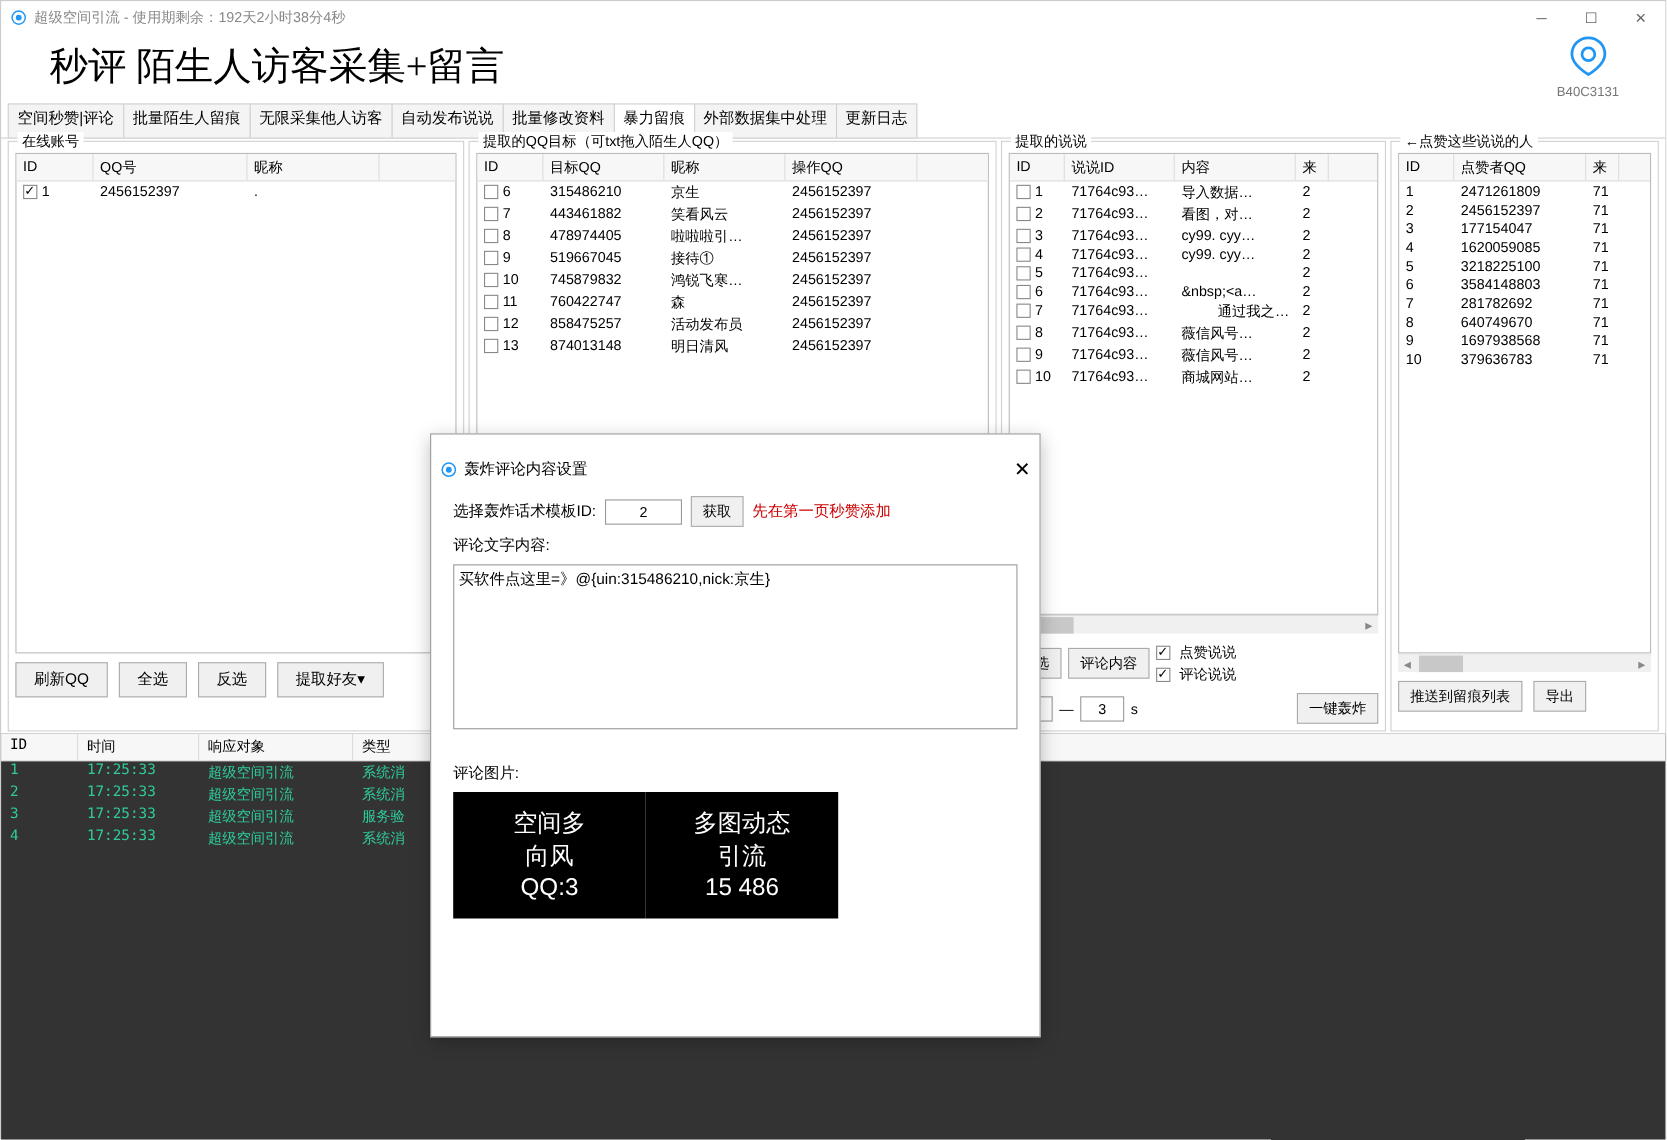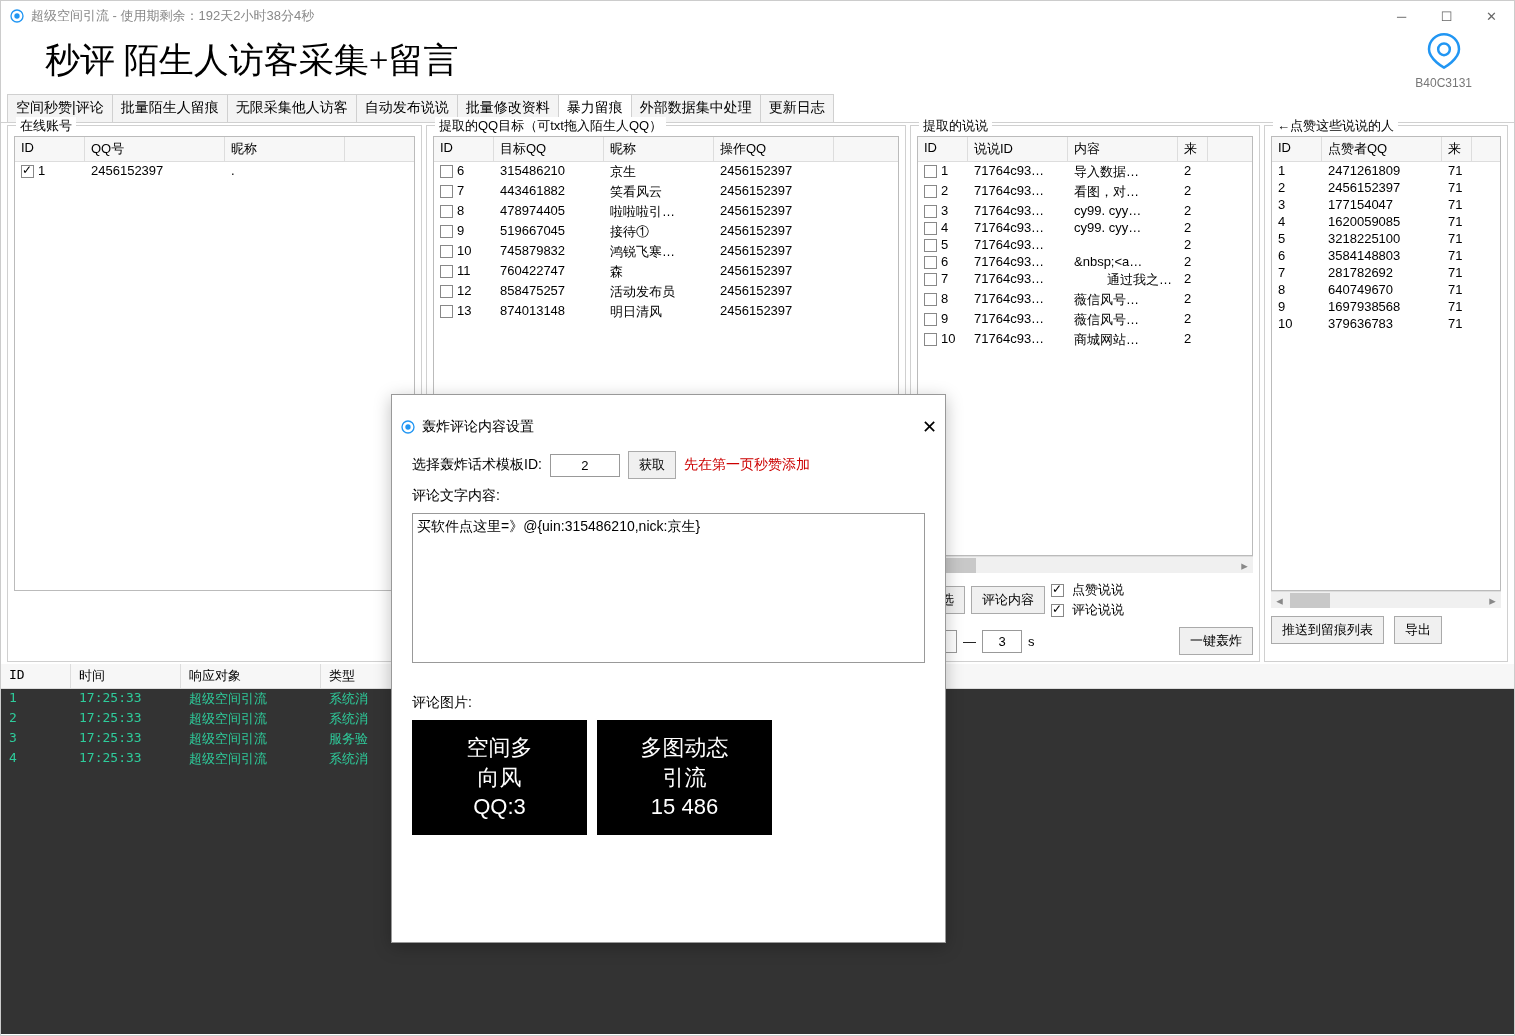--- a/index.html
+++ b/index.html
@@ -10,21 +10,21 @@
 .titlebar .icon svg { width: 16px; height: 16px; }
 .winbtns { position: absolute; right: 0; top: 0; display: flex; }
 .winbtn { width: 45px; height: 30px; display: flex; align-items: center; justify-content: center; color: #666; cursor: pointer; }
 .header-row { display: flex; align-items: center; padding: 0 12px 4px 12px; }
 .bigtitle { font-size: 35px; font-weight: 500; font-family: Liberation Serif, serif; padding: 4px 0 4px 8px; flex: 0 0 auto; margin-left: 24px; }
 .brand { margin-left: auto; display:flex; flex-direction:column; align-items:center; padding-right:30px;text-align:center; }
 .brand .bicon svg { width: 40px; height: 40px; }
 .brand .bcode { font-size: 12px; color: #777; margin-top:2px; }
 .tabs { display: flex; border-bottom: 1px solid #d0d0d0; padding-left: 6px; }
 .tab { padding: 4px 8px; border: 1px solid #d0d0d0; background: #f4f4f4; margin-right: -1px; margin-bottom: -1px; font-size: 14px; cursor: pointer; }
-.tab.active { background: #fff; border-bottom: 2px solid #be185d; }
+.tab.active { background: #fff; border-bottom: 5px solid #be185d; }
 .panels { display: flex; padding: 2px 6px 2px 6px; gap: 4px; }
 .group { border: 1px solid #d0d0d0; position: relative; padding: 10px 6px 6px 6px; }
 .group-title { position: absolute; top: -9px; left: 8px; background: #fff; padding: 0 4px; font-size: 13px; }
 .col1 { flex: 0 0 415px; }
 .col2 { flex: 0 0 480px; }
 .col3 { flex: 0 0 350px; }
 .col4 { flex: 1; }
 .listbox { border: 1px solid #bbb; height: 455px; overflow: auto; background: #fff; }
 .listhead { display: flex; background: #f7f7f7; border-bottom: 1px solid #ddd; position: sticky; top:0; }
 .listhead div { padding: 3px 6px; border-right: 1px solid #ddd; font-size: 13px; }
@@ -46,21 +46,21 @@
 .scrollbar-x .thumb { height: 15px; background: #c8c8c8; width: 40px; margin-left:2px; }
 .scrollbar-x .arrow { width:17px; height:17px; display:flex; align-items:center; justify-content:center; color:#888; cursor:pointer; }
 .dialog { position: absolute; left: 390px; top: 393px; width: 555px; height: 549px; background: #fff; border: 1px solid #999; box-shadow: 0 4px 16px rgba(0,0,0,0.25); z-index: 100; display:flex; flex-direction:column; }
 .dlg-title { height: 32px; display: flex; align-items: center; padding: 0 8px; font-size: 14px; margin-top: 16px; }
 .dlg-title .icon { width:16px; height:16px; margin-right:6px; }
 .dlg-close { margin-left: auto; cursor: pointer; font-size: 18px; }
 .dlg-body { padding: 8px 20px; flex:1; }
 .dlg-row { display: flex; align-items: center; gap: 8px; margin-bottom: 8px; font-size: 14px; }
 .warn { color: #c00; font-size: 14px; }
 textarea { width: 100%; height: 150px; border: 1px solid #999; font-size: 14px; padding: 4px; resize: none; font-family: inherit; }
-.imgrow { display: flex; gap: 10px; margin-top: 6px; }
+.imgrow { display: flex; gap: 0; margin-top: 6px; }
 .img-placeholder { background: #000; color: #fff; display: flex; flex-direction: column; align-items: center; justify-content: center; font-size: 22px; line-height: 1.35; font-family: SimHei, sans-serif; }
 .savebtn-row { display: flex; justify-content: center; margin-top: 12px; }
 .savebtn { padding: 10px 48px; border: 1px solid #aaa; background: #f0f0f0; cursor: pointer; font-size: 15px; }
 </style>
 </head>
 <body>
 
 <div class="window">
 
   <div class="titlebar">
@@ -111,20 +111,26 @@
             <div style="width: 70px;">ID</div>
             <div style="width: 140px;">QQ号</div>
             <div style="width: 120px;">昵称</div>
           </div>
           <div class="listrow">
             <div style="width: 70px;"><span class="chk checked"></span>1</div>
             <div style="width: 140px;">2456152397</div>
             <div style="width: 120px;">.</div>
           </div>
         </div>
+      <div class="btnrow">
+        <div class="btn">刷新QQ</div>
+        <div class="btn">全选</div>
+        <div class="btn">反选</div>
+        <div class="btn">提取好友▾</div>
+      </div>
     </div>
 
     <div class="group col2">
       <span class="group-title">提取的QQ目标（可txt拖入陌生人QQ）</span>
       <div class="listbox" id="list-targets">
           <div class="listhead">
             <div style="width: 60px;">ID</div>
             <div style="width: 110px;">目标QQ</div>
             <div style="width: 110px;">昵称</div>
             <div style="width: 120px;">操作QQ</div>

